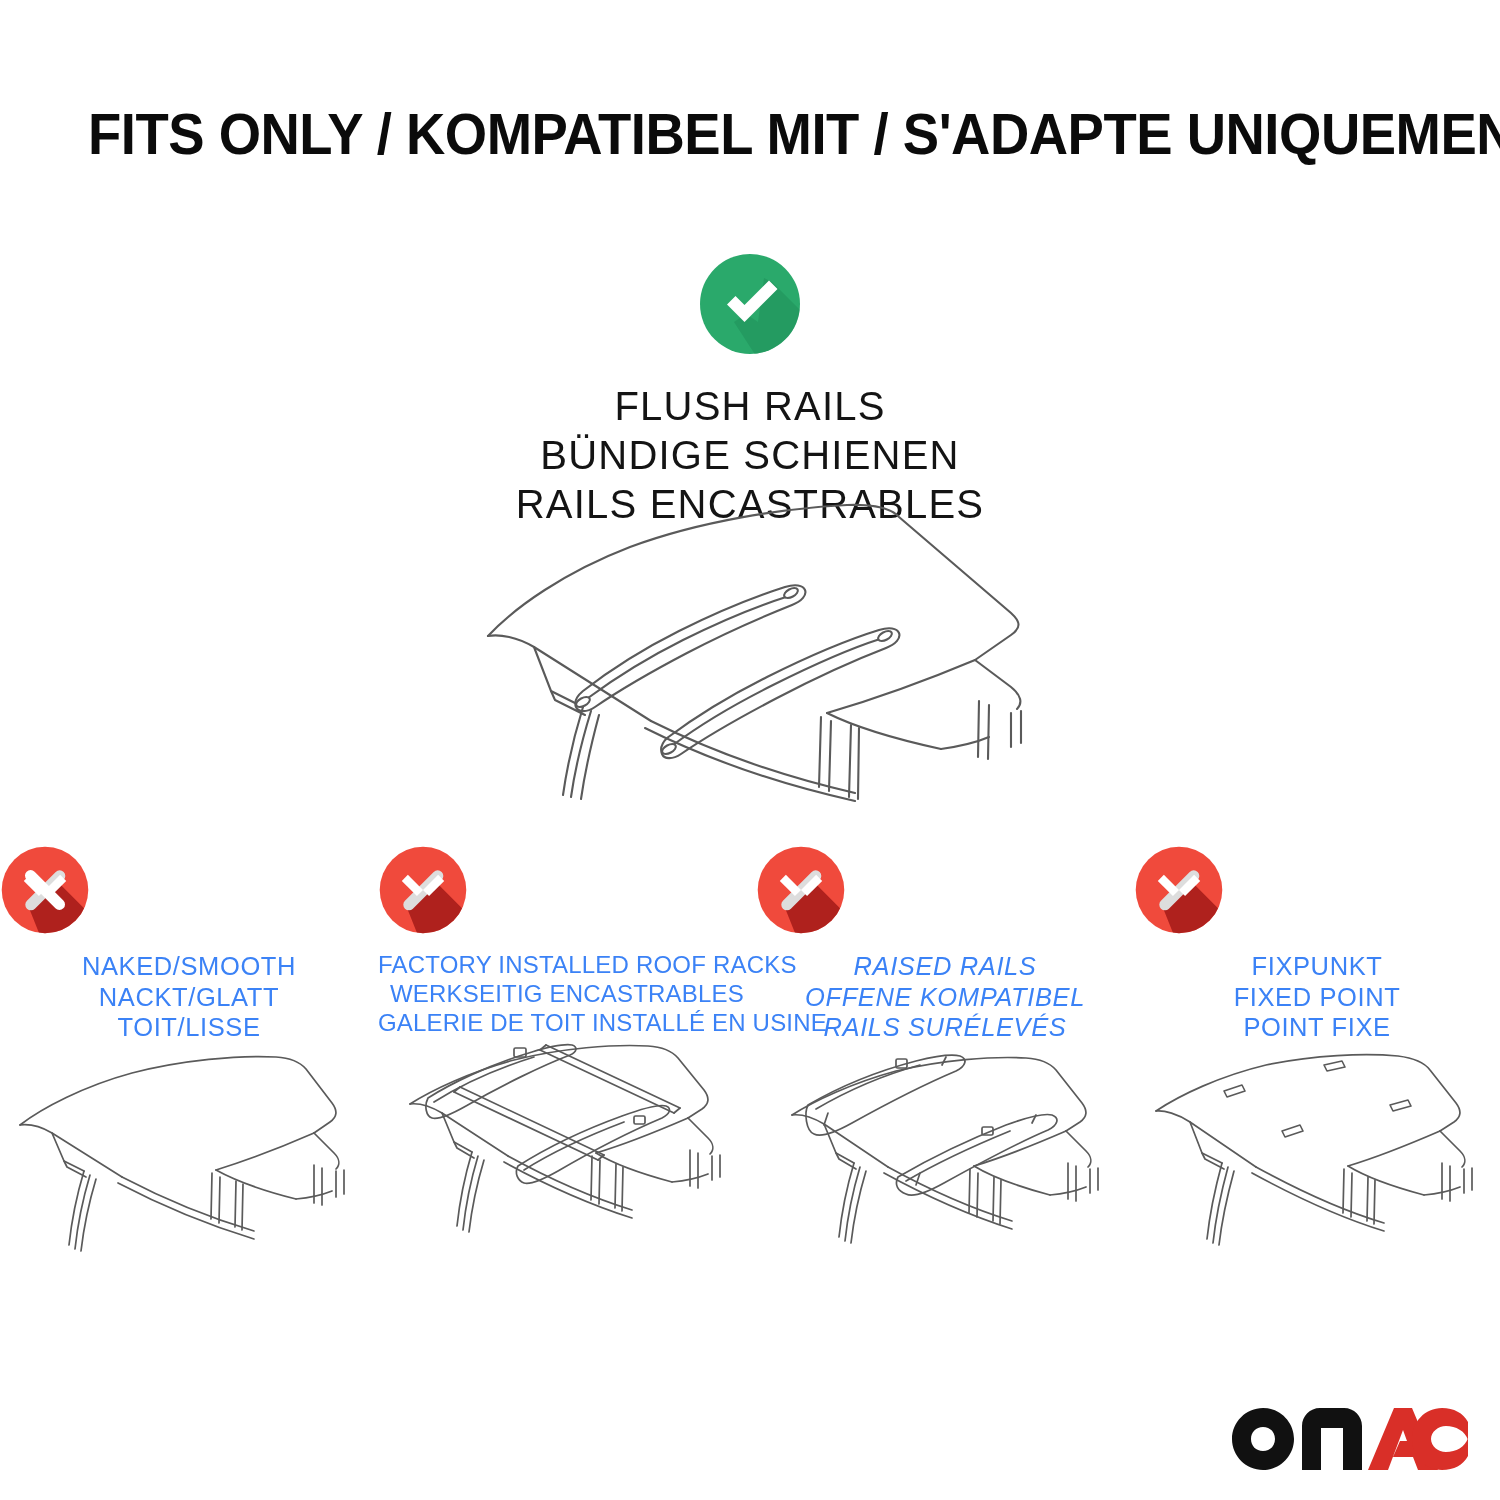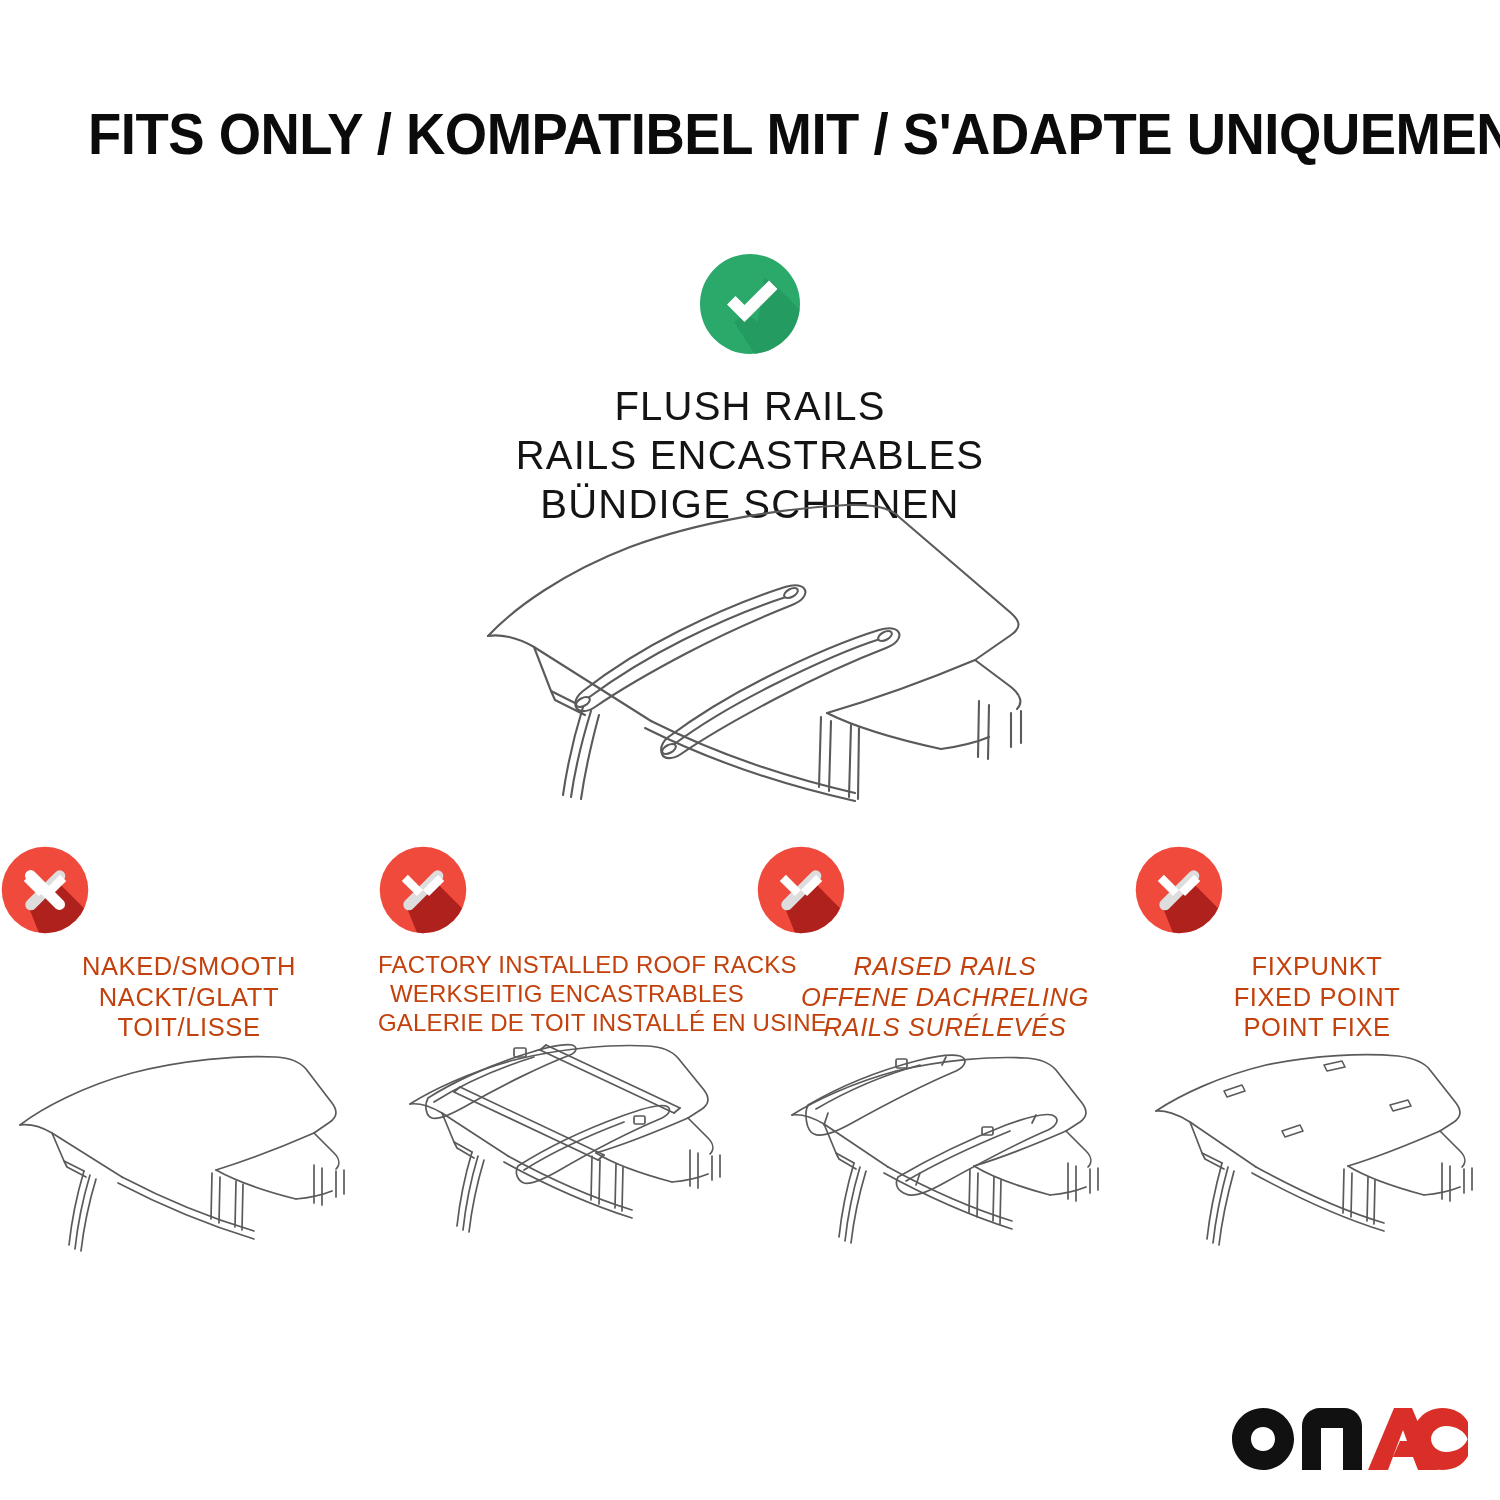--- a/index.html
+++ b/index.html
@@ -67,21 +67,21 @@
   .col.c3{width:378px;font-style:italic;}
   .col.c4{width:366px;}
 
   .col-icon{height:96px;}
   .col-label{
     margin-top:10px;
     font-size:25.5px;
     font-weight:300;
     line-height:1.2;
     letter-spacing:0.6px;
-    color:#c2410c;
+    color:#3b82f6;
   }
   .col-label div{white-space:nowrap;}
   .col.c2 .col-label{font-size:24px;letter-spacing:0.2px;}
 
   .col-art{
     position:absolute;
     left:50%; transform:translateX(-50%);
     width:350px;height:215px;
   }
   .col.c1 .col-art{top:208px;}
@@ -117,22 +117,22 @@
         <circle cx="52" cy="52" r="50" fill="#2aa96b"></circle>
         <g clip-path="url(#clipGood)">
           <polygon points="74,30 104,60 104,104 58,104 36,70 48,62 60,70 66,26" fill="#1f8f59" opacity="0.55"></polygon>
         </g>
         <path d="M29 52.5 L37.5 44 L46.5 53 L71 28.5 L79.5 37 L46.5 70 Z" fill="#ffffff"></path>
       </svg>
     </div>
 
     <div class="good-title">
       <div>FLUSH RAILS</div>
+      <div>BÜNDIGE SCHIENEN</div>
       <div>RAILS ENCASTRABLES</div>
-      <div>BÜNDIGE SCHIENEN</div>
     </div>
   </div>
 
   <div class="hero-art">
     <svg width="600" height="310" viewBox="0 0 600 310" aria-hidden="true">
       <g fill="none" stroke="#5a5a5a" stroke-width="2.1" stroke-linecap="round" stroke-linejoin="round">
 
         <path d="M33 141 C 60 112, 110 77, 175 52 C 245 26, 330 13, 392 10
                  C 420 9, 436 13, 444 22
                  L 556 118
@@ -336,21 +336,21 @@
           </g>
           <g clip-path="url(#clipX3)">
             <rect x="46" y="22" width="13" height="60" rx="6.5" transform="rotate(45 52 52)" fill="#dddddd"></rect>
           </g>
           <path d="M34.5 34.5 L 52 52 L 45 59 L 27.5 41.5 Z" fill="#ffffff"></path>
           <path d="M69.5 34.5 L 76.5 41.5 L 59 59 L 52 52 Z" fill="#ffffff"></path>
         </svg>
       </div>
       <div class="col-label">
         <div>RAISED RAILS</div>
-        <div>OFFENE DACHRELING</div>
+        <div>OFFENE KOMPATIBEL</div>
         <div>RAILS SURÉLEVÉS</div>
       </div>
       <div class="col-art">
         <svg width="350" height="215" viewBox="0 0 350 215" aria-hidden="true">
           <g fill="none" stroke="#5a5a5a" stroke-width="1.7" stroke-linecap="round" stroke-linejoin="round">
             <path d="M22 62 C 44 48, 82 30, 126 18 C 172 7, 222 3, 256 5
                      C 272 6, 280 10, 286 17 L 312 50 C 318 58, 317 64, 310 69 L 296 78"></path>
             <path d="M22 62 C 30 61, 42 64, 54 71 L 118 114"></path>
             <path d="M54 71 L 66 100 L 84 110"></path>
             <path d="M66 100 L 69 106 L 86 116"></path>

